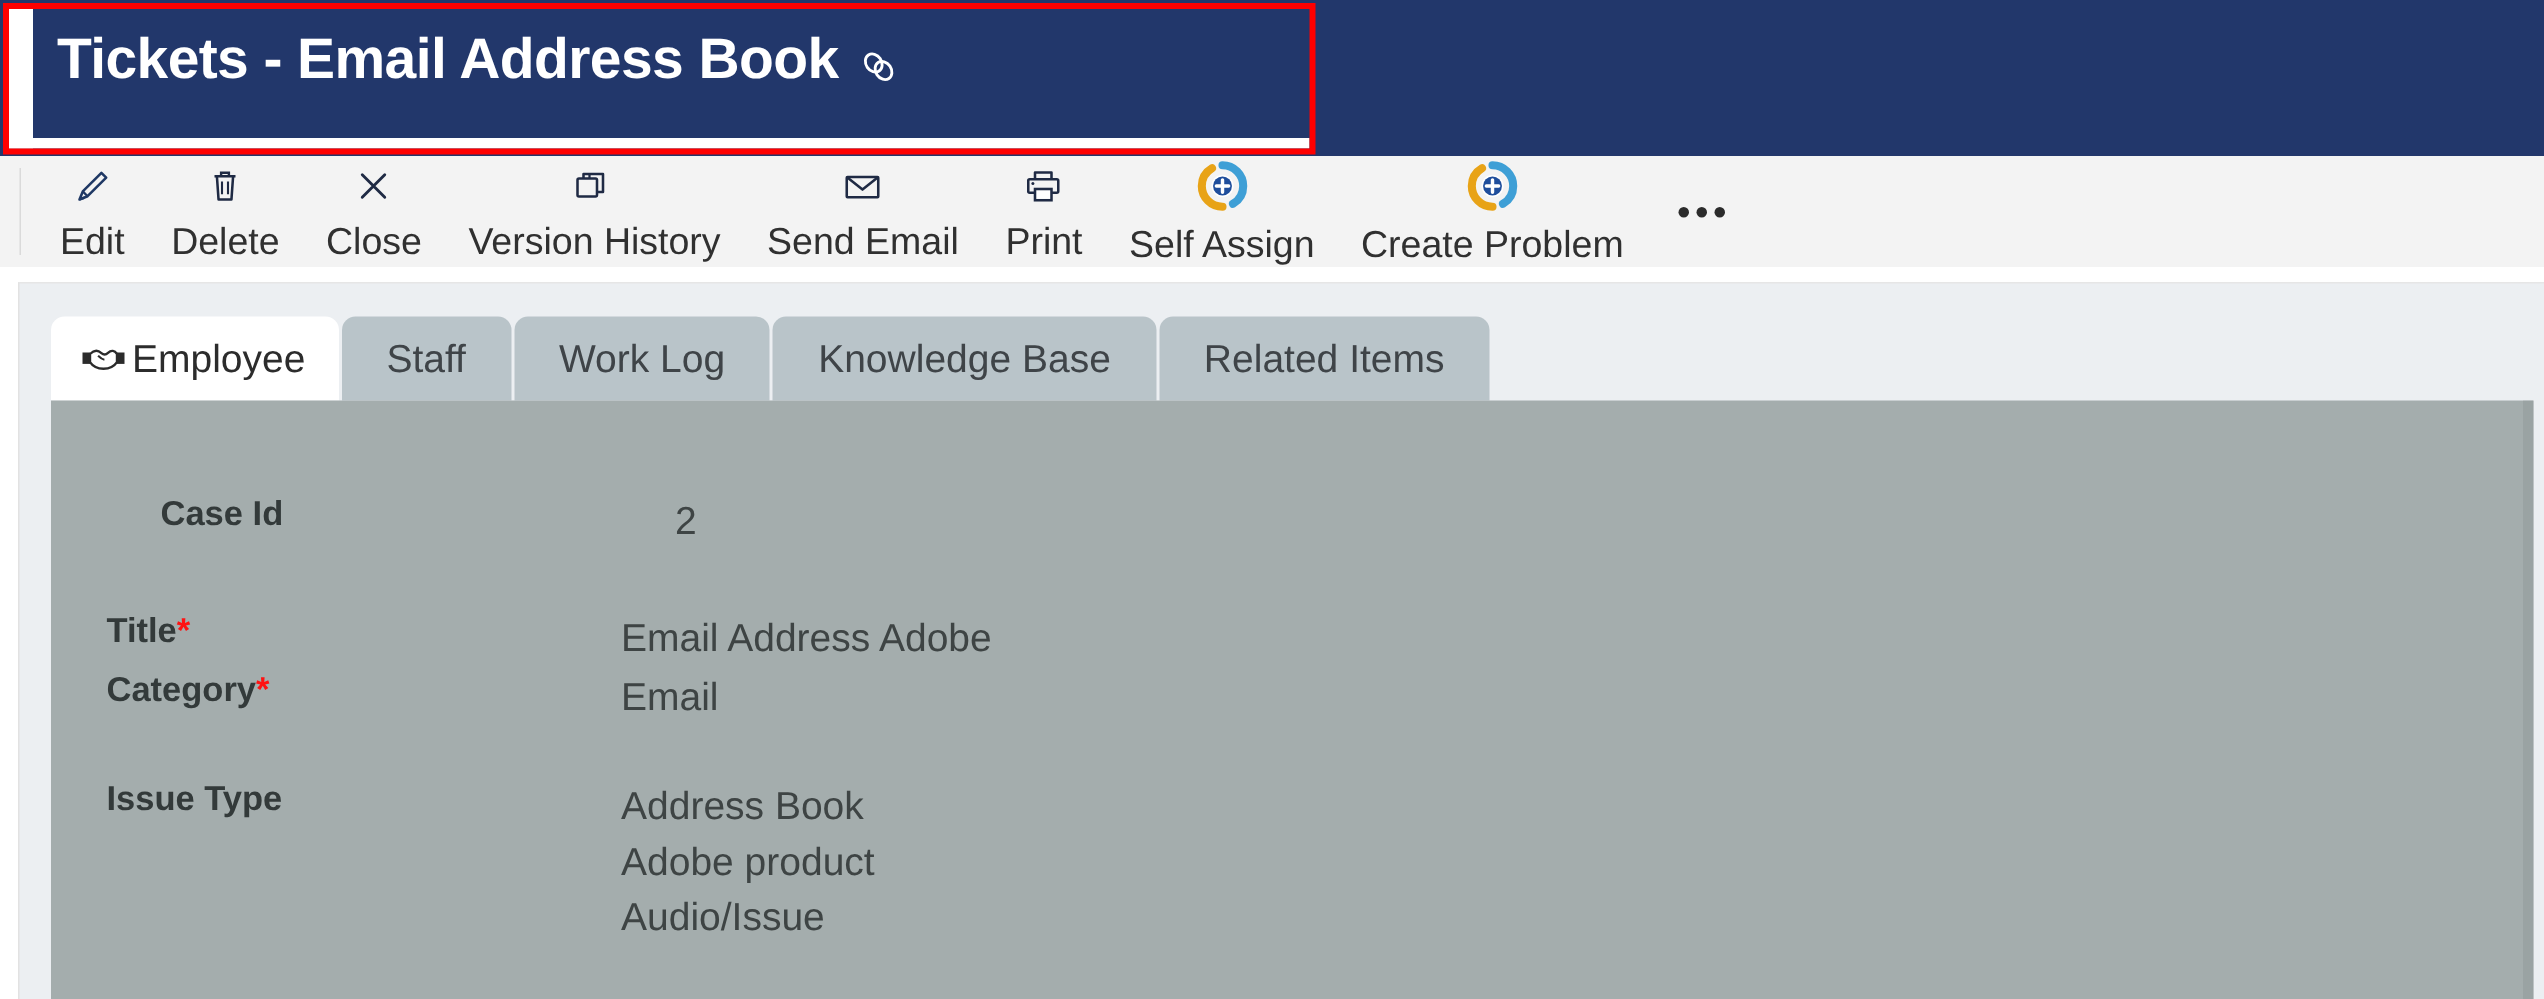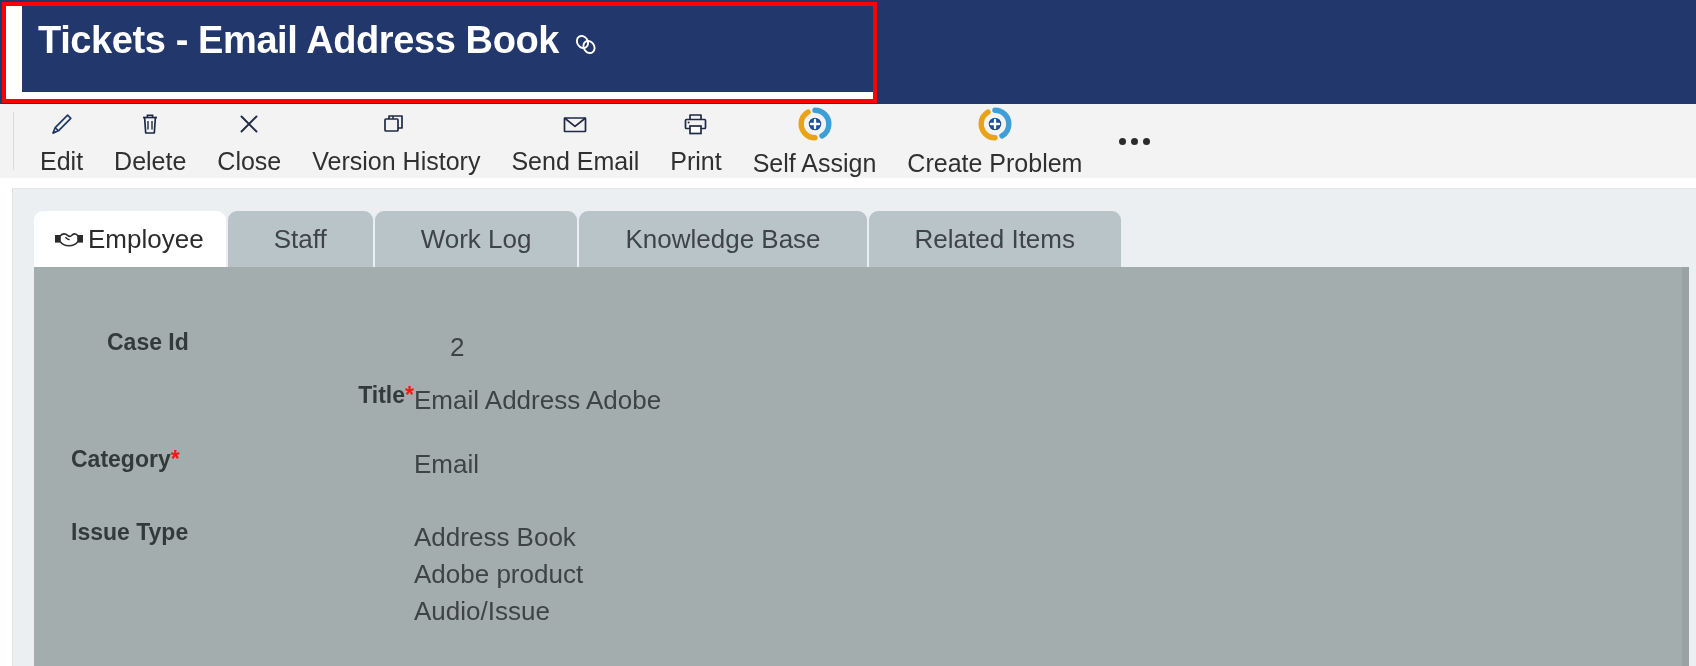--- a/index.html
+++ b/index.html
@@ -189,21 +189,21 @@
     align-items: flex-end;
     height: 56px;
   }
 
   .tab {
     height: 56px;
     display: flex;
     align-items: center;
     justify-content: center;
     gap: 4px;
-    padding: 0 46px;
+    padding: 0 30px;
     font-size: 26px;
     color: #3f4448;
     background: #b9c4c9;
     border-radius: 9px 9px 0 0;
     cursor: pointer;
     white-space: nowrap;
     margin-right: 2px;
   }
 
   .tab.active {
@@ -430,21 +430,21 @@
 
         <div class="field-row" style="top:62px;padding-left:36px;">
           <div class="field-label">
             <span>Case Id</span>
           </div>
           <div class="field-value">
             <div>2</div>
           </div>
         </div>
 
-        <div class="field-row" style="top:115px;text-align:right;">
+        <div class="field-row" style="top:140px;">
           <div class="field-label">
             <span>Title</span><span class="req-star">*</span>
           </div>
           <div class="field-value">
             <div>Email Address Adobe</div>
           </div>
         </div>
 
         <div class="field-row" style="top:179px;">
           <div class="field-label">

